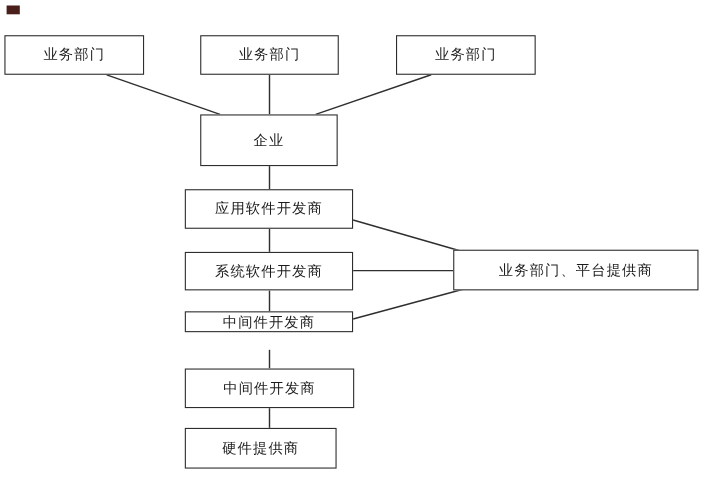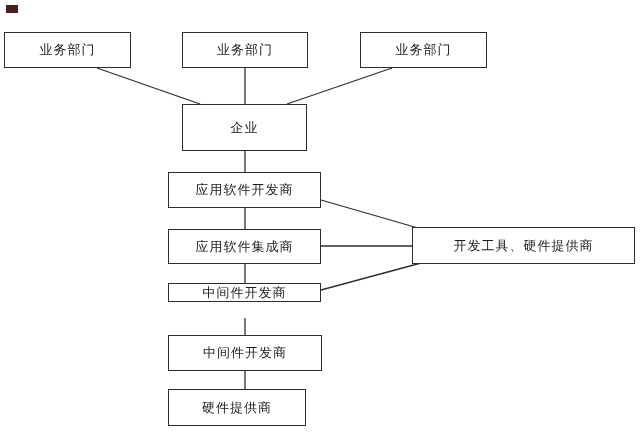--- a/index.html
+++ b/index.html
@@ -93,34 +93,34 @@
 
   <div class="node n-ent">
     <span>企业</span>
   </div>
 
   <div class="node n-int">
     <span>应用软件开发商</span>
   </div>
 
   <div class="node n-dev">
-    <span>应用软件集成商</span>
+    <span>系统软件开发商</span>
   </div>
 
   <div class="node n-mid">
     <span>中间件开发商</span>
   </div>
 
   <div class="node n-sys">
     <span>中间件开发商</span>
   </div>
 
   <div class="node n-hw">
     <span>硬件提供商</span>
   </div>
 
   <div class="node n-tools">
-    <span>开发工具、硬件提供商</span>
+    <span>业务部门、平台提供商</span>
   </div>
 
   <div class="corner-mark"></div>
 
 </div>
 
 </body></html>

